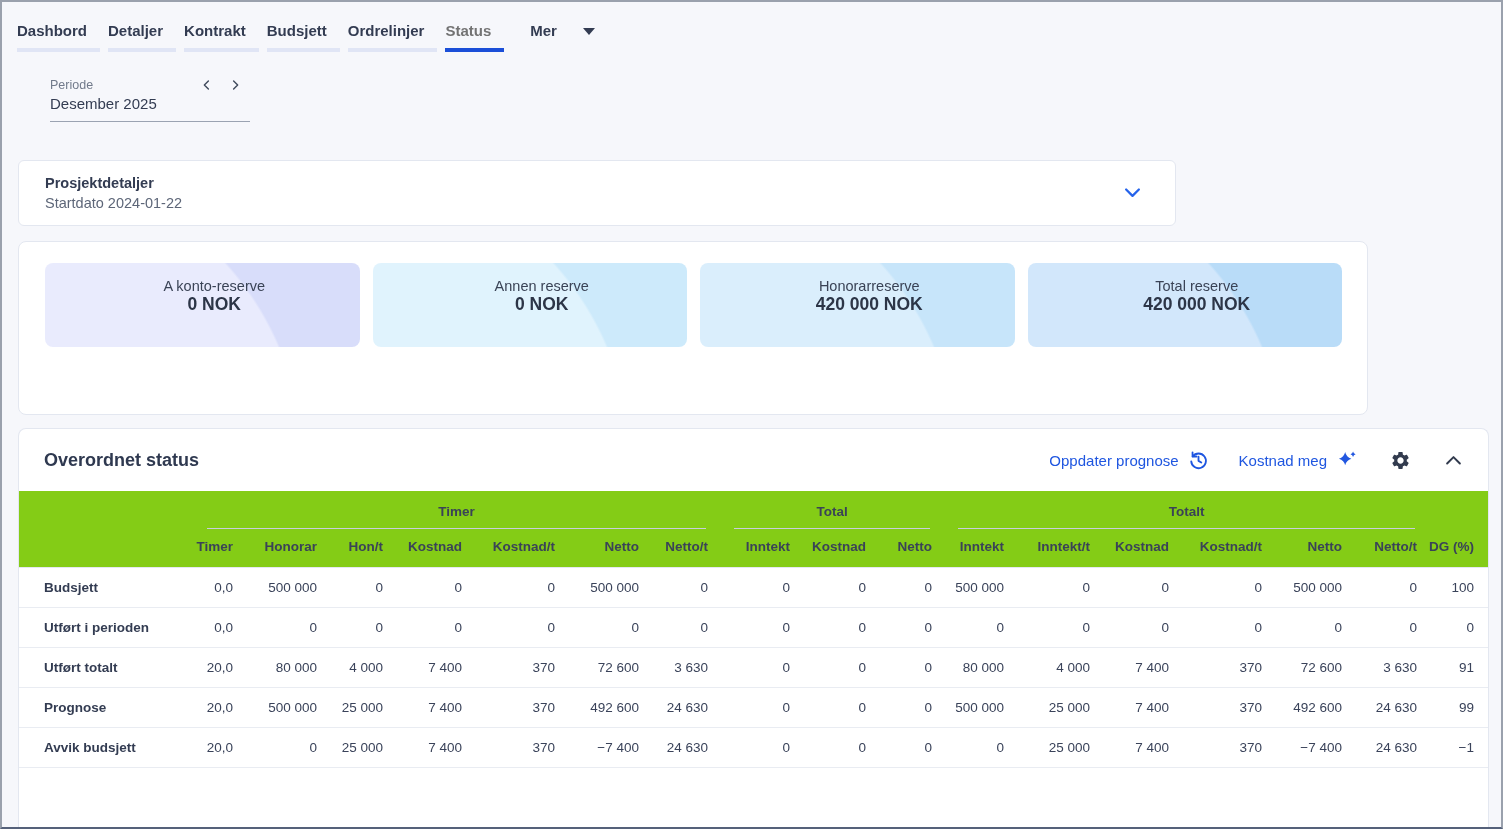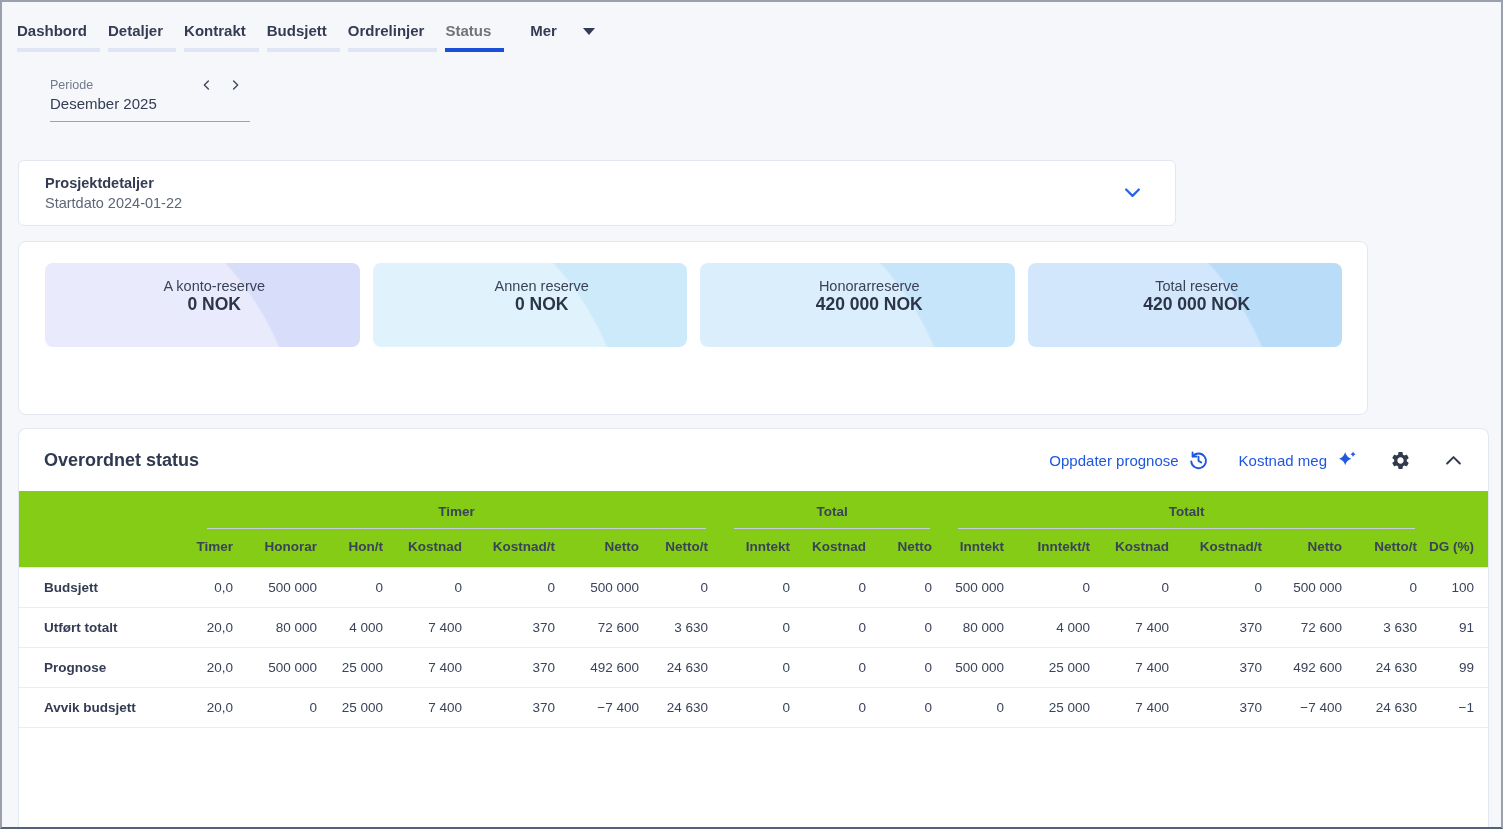--- a/index.html
+++ b/index.html
@@ -266,20 +266,40 @@
           <td>0</td>
           <td>500 000</td>
           <td>0</td>
           <td>0</td>
           <td>0</td>
           <td>500 000</td>
           <td>0</td>
           <td class="dg-col">100</td>
         </tr>
         <tr>
+          <th>Utført i perioden</th>
+          <td>0,0</td>
+          <td>0</td>
+          <td>0</td>
+          <td>0</td>
+          <td>0</td>
+          <td>0</td>
+          <td>0</td>
+          <td>0</td>
+          <td>0</td>
+          <td>0</td>
+          <td>0</td>
+          <td>0</td>
+          <td>0</td>
+          <td>0</td>
+          <td>0</td>
+          <td>0</td>
+          <td class="dg-col">0</td>
+        </tr>
+        <tr>
           <th>Utført totalt</th>
           <td>20,0</td>
           <td>80 000</td>
           <td>4 000</td>
           <td>7 400</td>
           <td>370</td>
           <td>72 600</td>
           <td>3 630</td>
           <td>0</td>
           <td>0</td>

